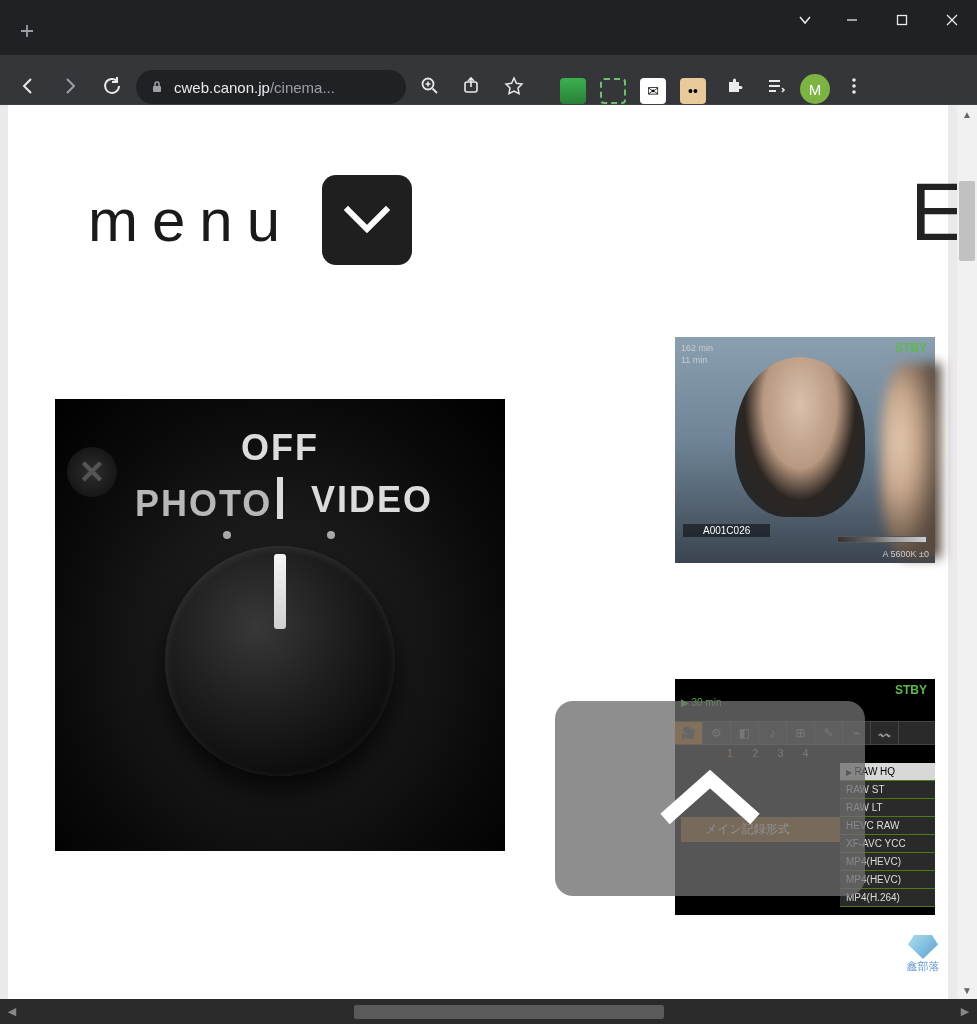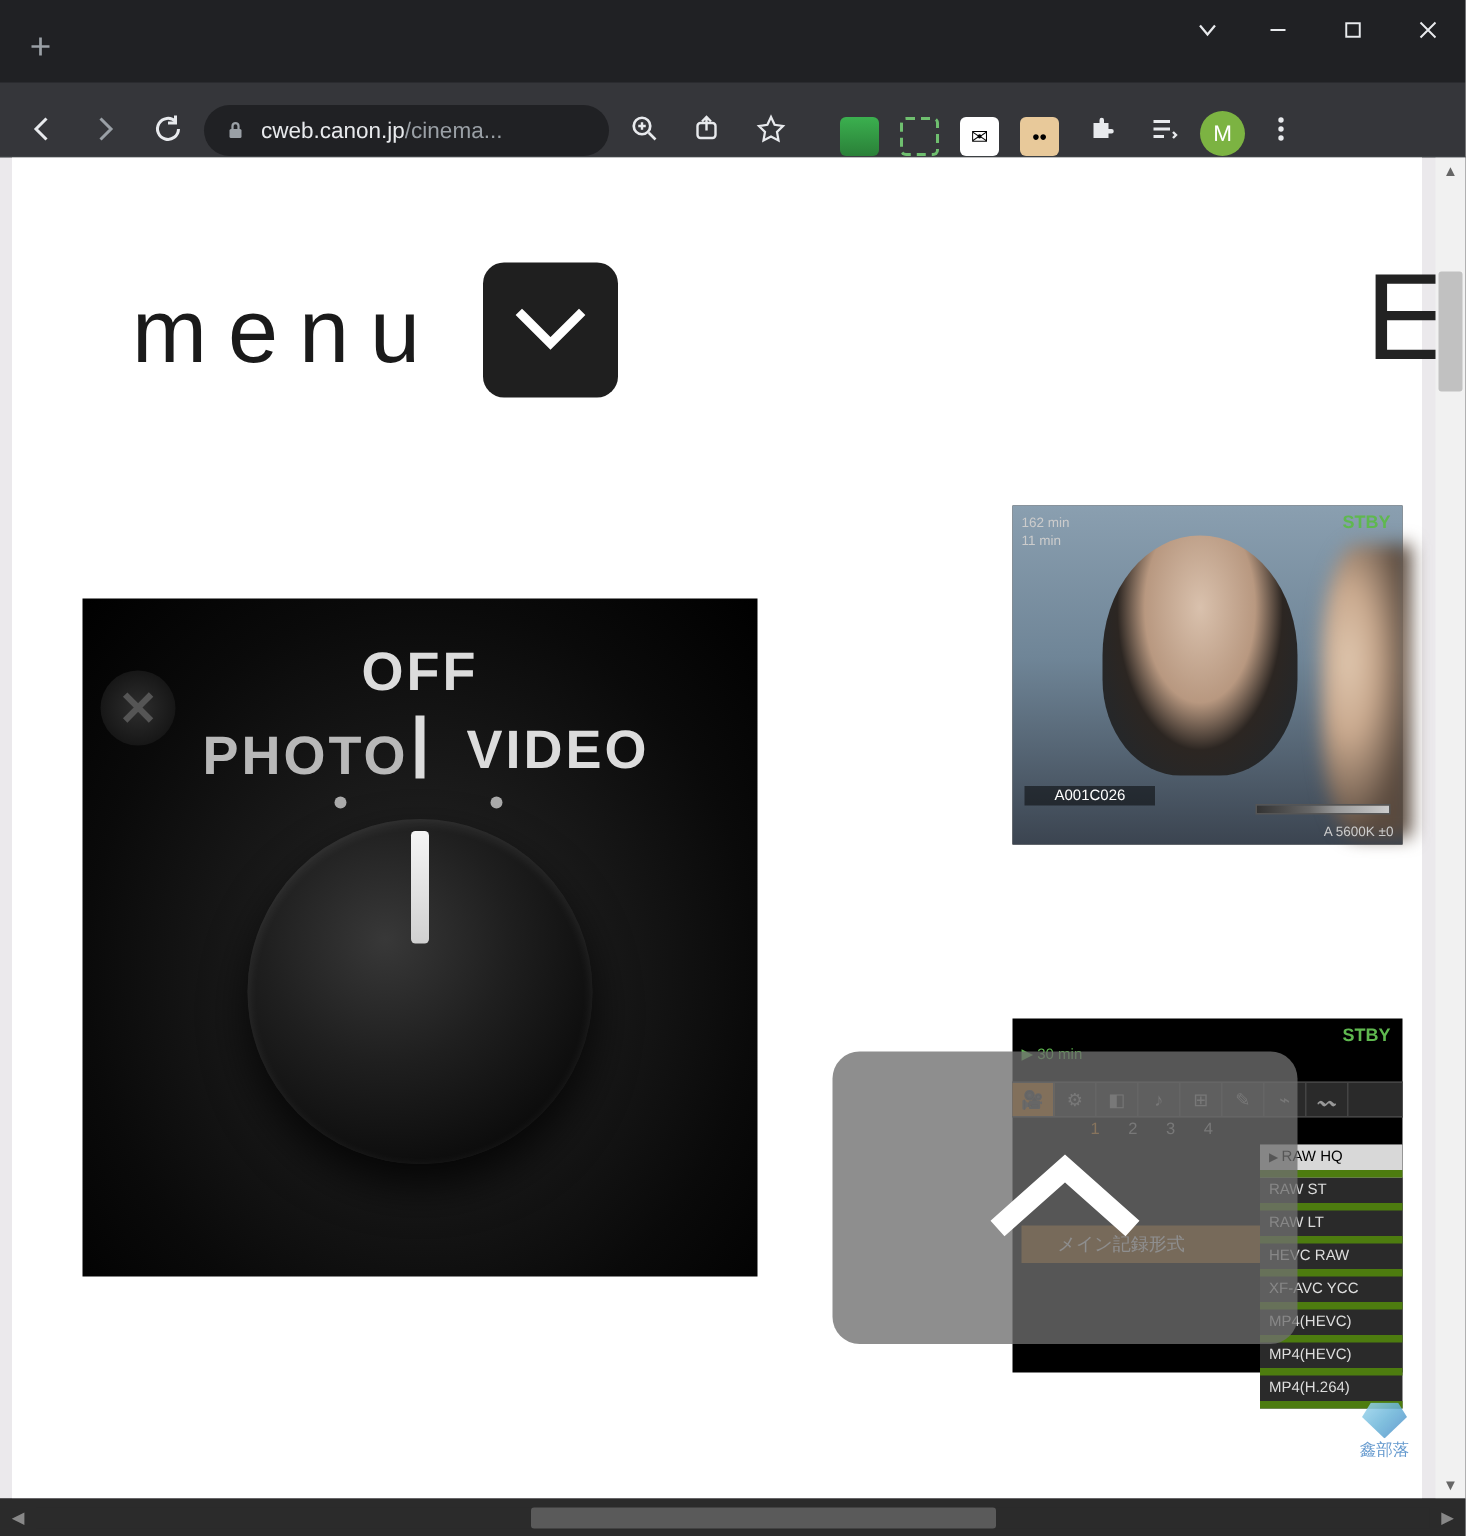--- a/index.html
+++ b/index.html
@@ -217,21 +217,21 @@
   .pv2-num-sel { color:#e08820; }
   .pv2-main-label {
     position:absolute; top:138px; left:6px; right:6px;
     background: rgba(200,120,30,0.75);
     padding:4px 24px; font-size:12px; color:#fff;
   }
   .pv2-menu {
     position:absolute; top:84px; right:0; width:95px;
     background:#2a2a2a; font-size:10px; color:#ddd;
   }
-  .pv2-menu-item { padding:3px 6px; border-bottom:5px solid #4d7c0f; white-space:nowrap; overflow:hidden; }
+  .pv2-menu-item { padding:3px 6px; border-bottom:1px solid #4d7c0f; white-space:nowrap; overflow:hidden; }
   .pv2-menu-item.sel { background:#d8d8d8; color:#000; }
   .pv2-menu-item.sel::before { content:"▶ "; font-size:8px; }
 
   
   .scroll-top {
     position:absolute;
     left:555px; top:596px;
     width:310px; height:195px;
     background: rgba(110,110,110,0.78);
     border-radius:18px;

